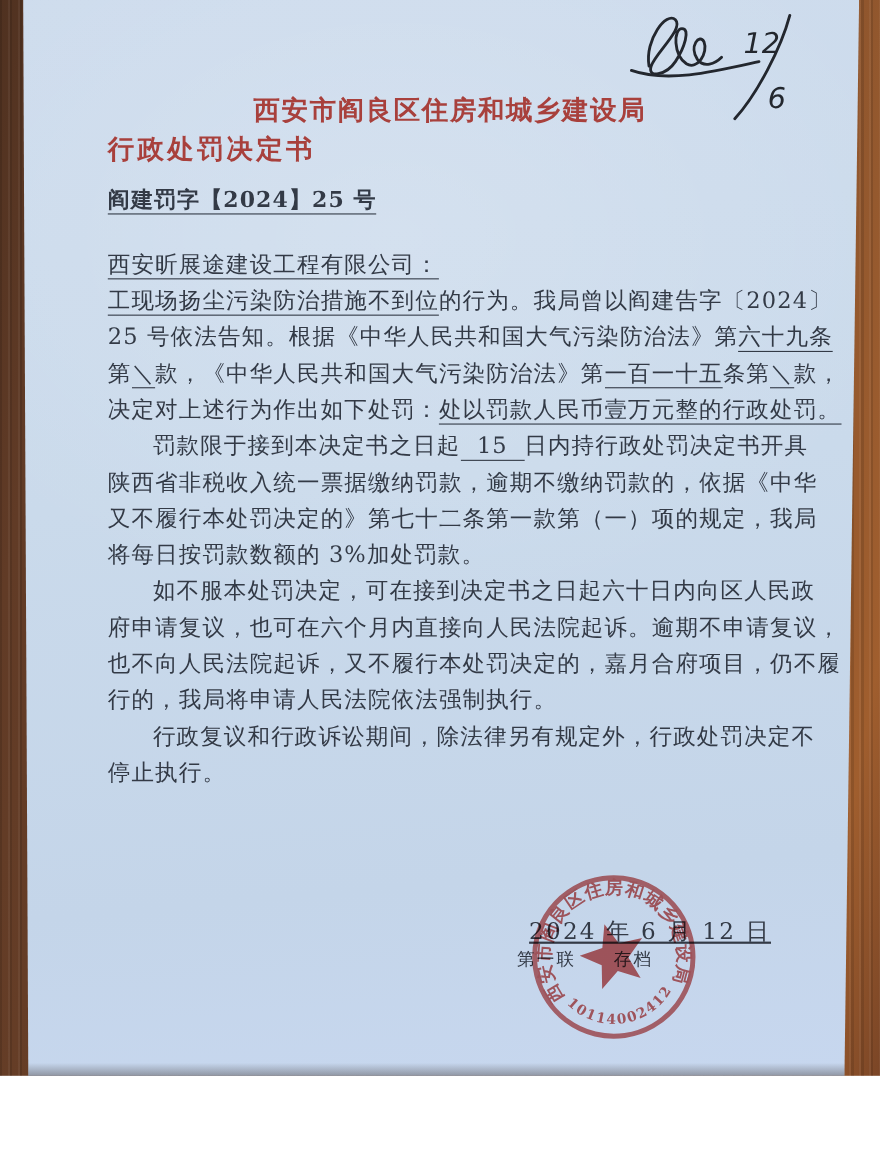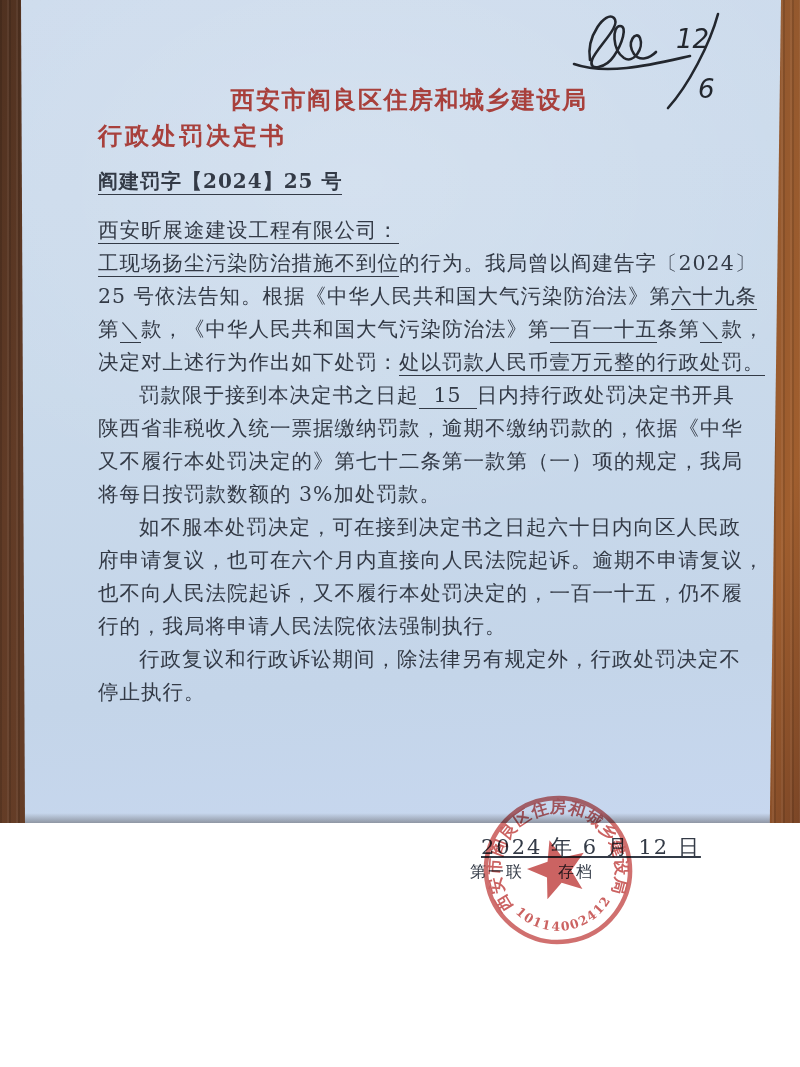--- a/index.html
+++ b/index.html
@@ -8,21 +8,21 @@
     --ink:#333a46;
     --red:#a8403c;
     --seal:#c0403f;
     --sig:#23272e;
   }
   *{margin:0;padding:0;box-sizing:border-box;}
   html,body{width:800px;height:1067px;overflow:hidden;}
   body{font-family:"DejaVu Serif","Liberation Serif",serif;}
 
   .photo{
-    position:relative;width:800px;height:823px;
+    position:relative;width:800px;height:978px;
     background:
       repeating-linear-gradient(90deg, rgba(0,0,0,.12) 0 2px, rgba(0,0,0,0) 2px 7px, rgba(255,255,255,.05) 7px 9px),
       linear-gradient(100deg,#4f3120 0%,#613b26 10%,#6f4227 40%,#7d4a2a 65%,#95592e 85%,#a05e2e 93%,#7a4526 100%);
   }
   .paper{
     position:absolute;inset:0;
     clip-path:polygon(21px 0px, 781px 0px, 767px 1028px, 26px 1033px);
     background:
       radial-gradient(ellipse 700px 500px at 45% 22%, rgba(255,255,255,.16), rgba(255,255,255,0) 70%),
       linear-gradient(175deg,#cedced 0%,#cadaeb 45%,#c4d5e9 80%,#c7d7ef 100%);
@@ -47,21 +47,21 @@
   .title{
     text-align:left;color:var(--red);
     font-size:24px;font-weight:bold;letter-spacing:3px;line-height:40px;
   }
   .docnum{
     text-align:left;font-size:20px;font-weight:bold;
     line-height:40px;margin-top:5px;letter-spacing:1px;
   }
   .u{border-bottom:1.6px solid var(--ink);padding-bottom:1px;}
   .docnum .u, .recipient .u{border-bottom-color:var(--ink);}
-  .recipient{margin-top:13px;line-height:33px;}
+  .recipient{margin-top:23px;line-height:33px;}
   .line{white-space:nowrap;}
   .line.first{text-indent:41px;}
 
   .date-line{
     position:absolute;left:481px;top:833px;
     color:var(--ink);font-size:21px;letter-spacing:2px;white-space:nowrap;text-decoration:underline;
   }
   .copy-line{
     position:absolute;left:470px;top:862px;
     color:var(--ink);font-size:16px;letter-spacing:2px;white-space:nowrap;
@@ -104,21 +104,21 @@
         <div class="line"><span class="u">工现场扬尘污染防治措施不到位</span><span>的行为。我局曾以阎建告字〔2024〕</span></div>
         <div class="line"><span>25 号依法告知。根据《中华人民共和国大气污染防治法》第</span><span class="u">六十九条</span></div>
         <div class="line"><span>第</span><span class="u">＼</span><span>款，《中华人民共和国大气污染防治法》第</span><span class="u">一百一十五</span><span>条第</span><span class="u">＼</span><span>款，</span></div>
         <div class="line"><span>决定对上述行为作出如下处罚：</span><span class="u">处以罚款人民币壹万元整的行政处罚。</span></div>
         <div class="line first"><span>罚款限于接到本决定书之日起</span><span class="u">&nbsp;&nbsp;15&nbsp;&nbsp;</span><span>日内持行政处罚决定书开具</span></div>
         <div class="line"><span>陕西省非税收入统一票据缴纳罚款，逾期不缴纳罚款的，依据《中华</span></div>
         <div class="line"><span>又不履行本处罚决定的》第七十二条第一款第（一）项的规定，我局</span></div>
         <div class="line"><span>将每日按罚款数额的 3%加处罚款。</span></div>
         <div class="line first"><span>如不服本处罚决定，可在接到决定书之日起六十日内向区人民政</span></div>
         <div class="line"><span>府申请复议，也可在六个月内直接向人民法院起诉。逾期不申请复议，</span></div>
-        <div class="line"><span>也不向人民法院起诉，又不履行本处罚决定的，一百一十五，仍不履</span></div>
+        <div class="line"><span>也不向人民法院起诉，又不履行本处罚决定的，嘉月合府项目，仍不履</span></div>
         <div class="line"><span>行的，我局将申请人民法院依法强制执行。</span></div>
         <div class="line first"><span>行政复议和行政诉讼期间，除法律另有规定外，行政处罚决定不</span></div>
         <div class="line"><span>停止执行。</span></div>
       </div>
   </div>
 
   <div class="date-line">2024 年 6 月 12 日</div>
   <div class="copy-line">
     <span>第一联</span><span class="gap"></span><span>存档</span>
   </div>

